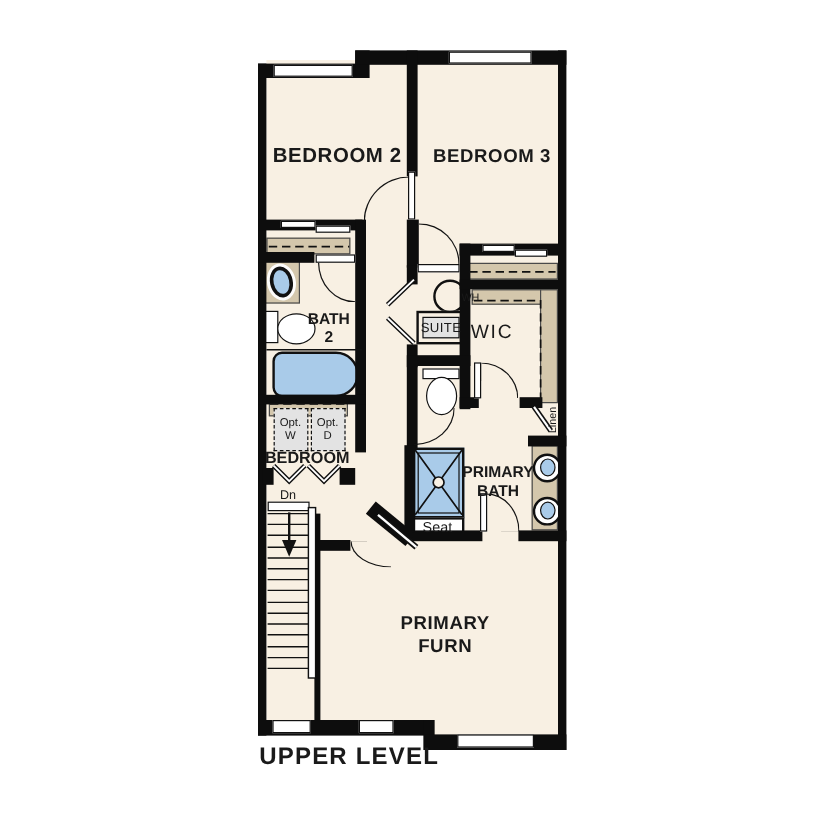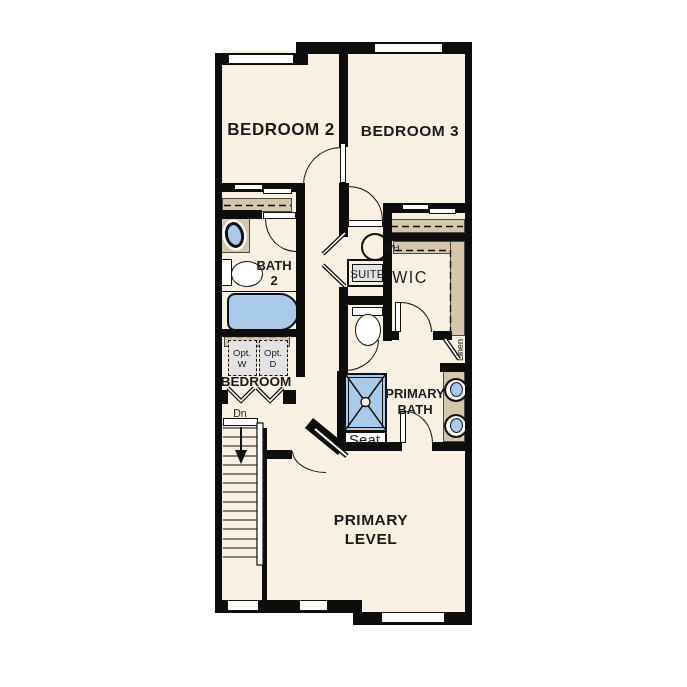--- a/index.html
+++ b/index.html
@@ -169,25 +169,26 @@
   <div class="lbl" style="left:410px;top:131px;font-size:15.5px;letter-spacing:.5px">BEDROOM 3</div>
 
   <div class="lbl" style="left:274px;top:273px;font-size:13px;line-height:15px"><span>BATH</span><br><span>2</span></div>
 
   <div class="lbl" style="left:256px;top:381px;font-size:13.5px">BEDROOM</div>
 
   <div class="lbl norm" style="left:410px;top:278px;font-size:16px;letter-spacing:1.5px">WIC</div>
 
   <div class="lbl" style="left:415px;top:401px;font-size:13px;line-height:15.5px"><span>PRIMARY</span><br><span>BATH</span></div>
 
-  <div class="lbl" style="left:371px;top:529px;font-size:15.5px;line-height:19px;letter-spacing:.5px"><span>PRIMARY</span><br><span>LEVEL</span></div>
+  <div class="lbl" style="left:371px;top:529px;font-size:15.5px;line-height:19px;letter-spacing:.5px"><span>PRIMARY</span><br><span>FURN</span></div>
 
+  <div class="lbl anchorleft" style="left:216px;top:631px;font-size:20px;letter-spacing:1px">UPPER LEVEL</div>
 
   <div class="lbl norm" style="left:242px;top:358px;font-size:9.5px;line-height:11px"><span>Opt.</span><br><span>W</span></div>
   <div class="lbl norm" style="left:273px;top:358px;font-size:9.5px;line-height:11px"><span>Opt.</span><br><span>D</span></div>
 
   <div class="lbl norm" style="left:392px;top:247.5px;font-size:9px">WH</div>
   <div class="lbl norm" style="left:367.5px;top:273.5px;font-size:11px;letter-spacing:.3px">SUITE</div>
-  <div class="lbl norm" style="left:364.5px;top:438.5px;font-size:15px">Seat</div>
+  <div class="lbl norm" style="left:364.5px;top:438.5px;font-size:12px">Seat</div>
   <div class="lbl norm" style="left:240px;top:412.5px;font-size:10.5px">Dn</div>
   <div class="lbl norm rot" style="left:460px;top:350px;font-size:9px">Linen</div>
 
 </div>
 
 </body></html>

